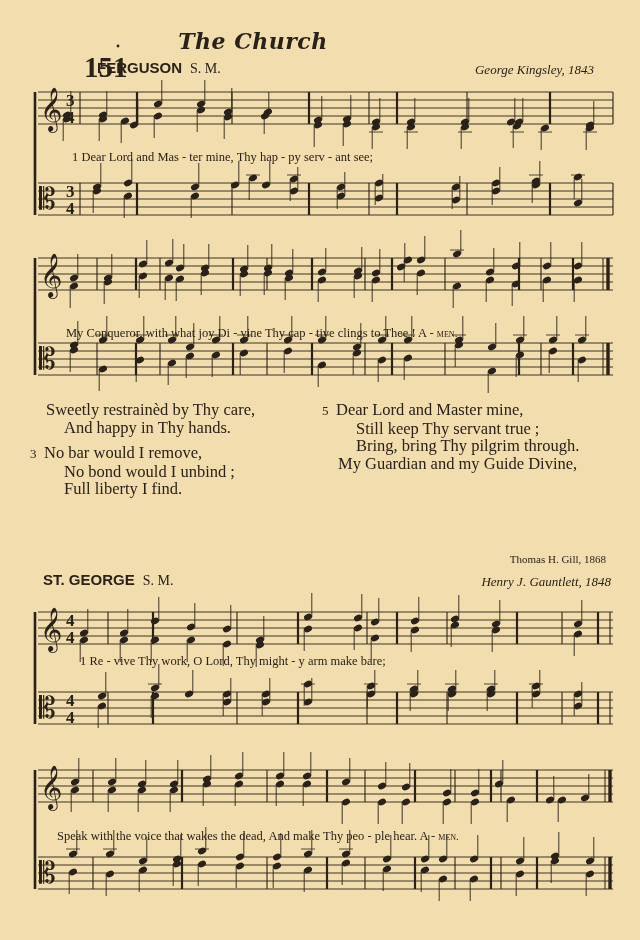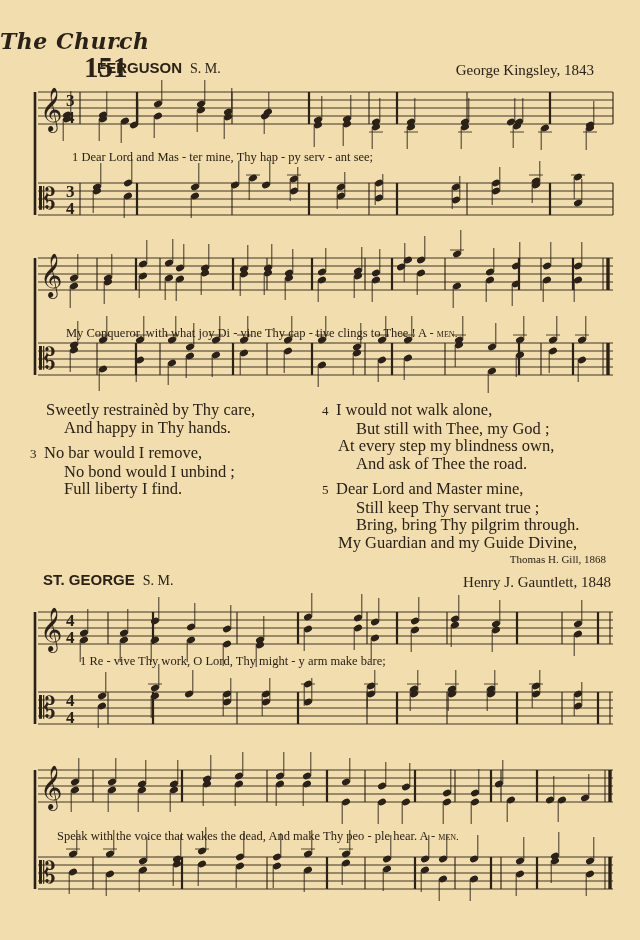--- a/index.html
+++ b/index.html
@@ -1,24 +1,24 @@
 <!DOCTYPE html>
 <html><head>
 <meta charset="utf-8">
 <style>
   html,body{margin:0;padding:0;}
   body{width:640px;height:940px;background:#f1ddae;position:relative;overflow:hidden;
        font-family:"Liberation Serif","DejaVu Serif",serif;color:#2a2118;}
   .abs{position:absolute;}
-  .page-title{left:0;width:506px;top:28px;font-size:22px;letter-spacing:0.5px;
+  .page-title{left:0;width:506px;top:28px;text-align:center;font-size:22px;letter-spacing:0.5px;
        font-family:"DejaVu Serif",serif;font-weight:bold;font-style:italic;}
   .hymn-num{left:40px;top:53px;font-size:29px;font-weight:bold;line-height:1;margin-left:44px;}
   .tune{font-family:"Liberation Sans",sans-serif;font-weight:bold;font-size:15px;}
   .meter{font-size:14px;margin-left:8px;}
-  .composer{font-size:15px;text-align:right;}
+  .composer{font-size:13px;text-align:right;font-style:italic;}
   .lyric{font-size:12.5px;white-space:nowrap;}
   .lyric .sc{font-variant:small-caps;font-size:11px;}
   .verse-col{font-size:16.5px;line-height:17.5px;}
   .verse{margin-bottom:8px;}
   .verse .line{white-space:nowrap;}
   .verse .ind{padding-left:20px;}
   .verse .num{display:inline-block;width:14px;font-size:13px;}
   .author{font-size:11px;}
   svg{position:absolute;left:0;top:0;}
 </style>
@@ -710,26 +710,20 @@
     <div class="line ind" style="padding-left:34px"><span>And happy in Thy hands.</span></div>
   </div>
   <div class="verse">
     <div class="line"><span class="num">3</span><span>No bar would I remove,</span></div>
     <div class="line" style="padding-left:34px"><span>No bond would I unbind ;</span></div>
     <div class="line" style="padding-left:34px"><span>Full liberty I find.</span></div>
   </div>
 </div>
 <div class="abs verse-col" style="left:322px;top:401px;">
   <div class="verse">
-    <div class="line"><span class="num">4</span><span>I would not walk alone,</span></div>
-    <div class="line" style="padding-left:34px"><span>But still with Thee, my God ;</span></div>
-    <div class="line" style="padding-left:16px"><span>At every step my blindness own,</span></div>
-    <div class="line" style="padding-left:34px"><span>And ask of Thee the road.</span></div>
-  </div>
-  <div class="verse">
     <div class="line"><span class="num">5</span><span>Dear Lord and Master mine,</span></div>
     <div class="line" style="padding-left:34px"><span>Still keep Thy servant true ;</span></div>
     <div class="line" style="padding-left:34px"><span>Bring, bring Thy pilgrim through.</span></div>
     <div class="line" style="padding-left:16px"><span>My Guardian and my Guide Divine,</span></div>
   </div>
 </div>
 <div class="abs author" style="right:34px;top:553px;">Thomas H. Gill, 1868</div>
 
 <div class="abs" style="left:43px;top:571px;">
   <span class="tune">ST. GEORGE</span><span class="meter">S. M.</span>

